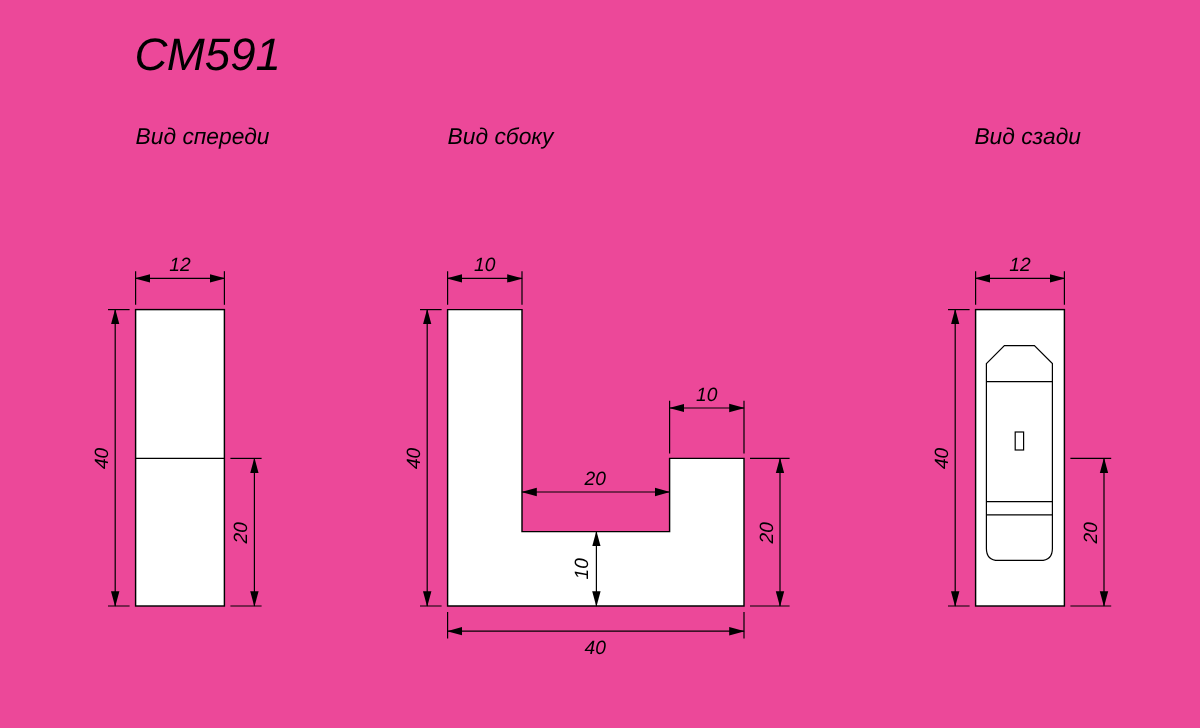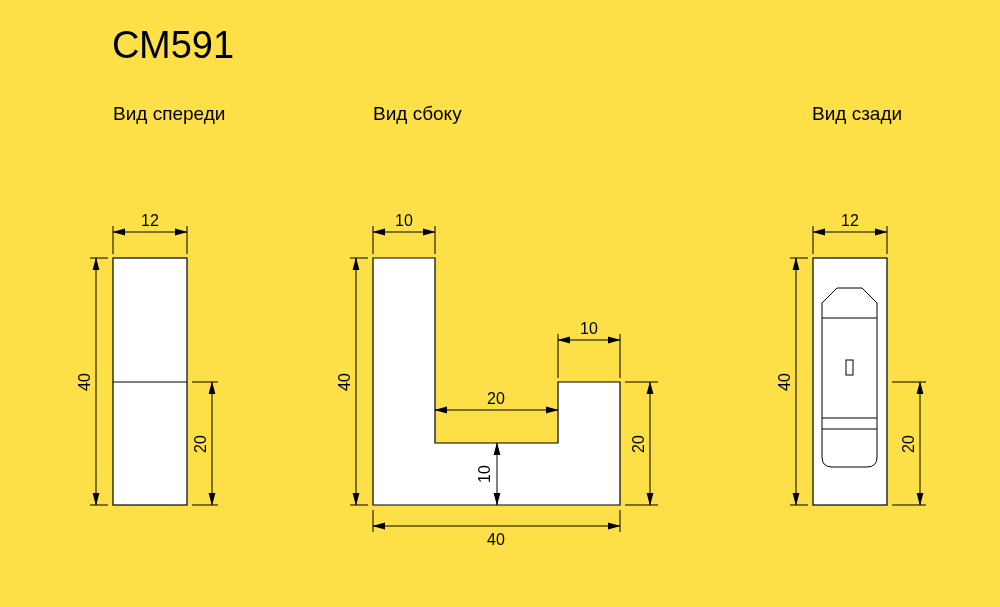--- a/index.html
+++ b/index.html
@@ -5,22 +5,23 @@
   html, body {
     margin: 0;
     padding: 0;
     background: #ffffff;
     font-family: "Liberation Sans", sans-serif;
   }
   .page {
     position: relative;
     width: 1000px;
     height: 607px;
-    background: #fde047;
+    background: #ec4899;
     overflow: hidden;
+    font-style: italic;
   }
   svg { display: block; }
   .title-text {
     font-family: "Liberation Sans", sans-serif;
     font-size: 38px;
     fill: #000000;
   }
   .view-label {
     font-family: "Liberation Sans", sans-serif;
     font-size: 19px;

